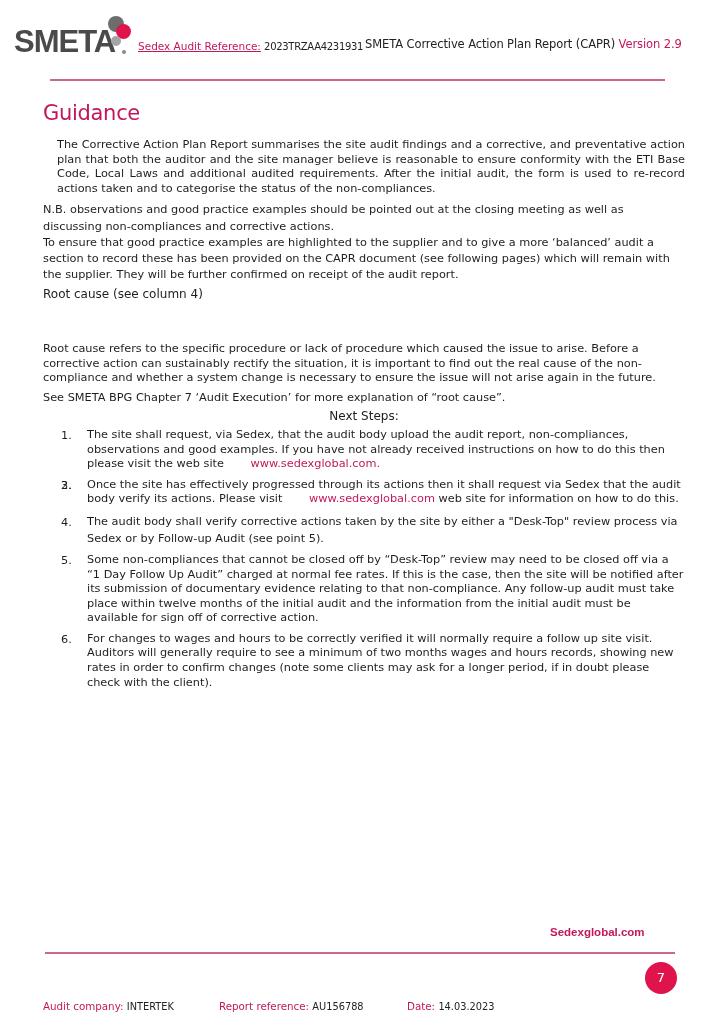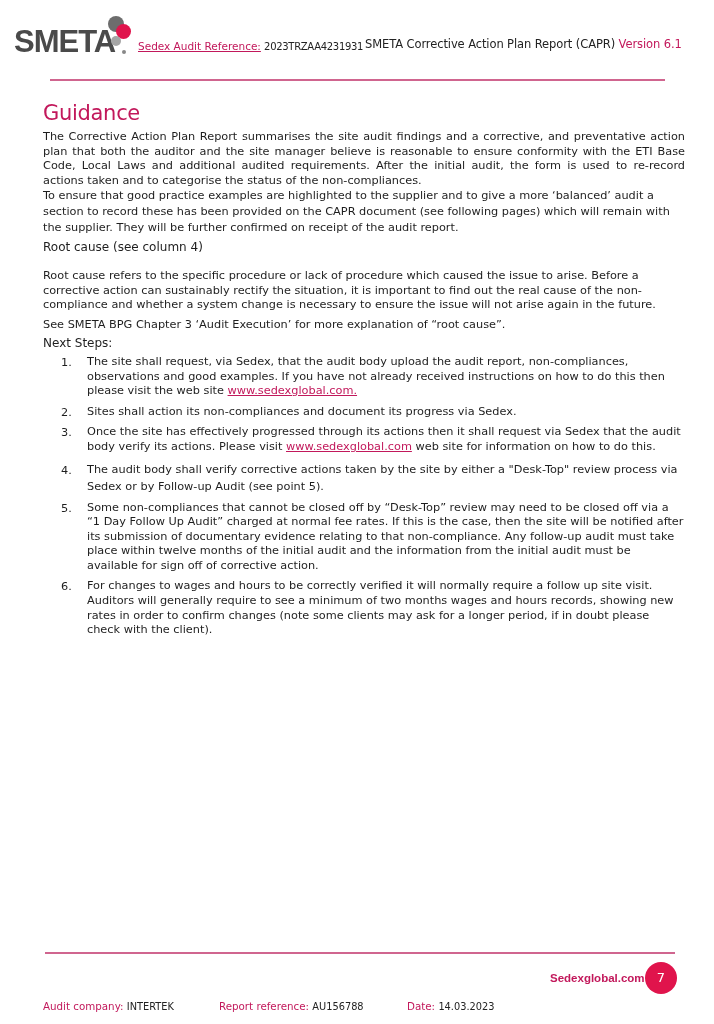--- a/index.html
+++ b/index.html
@@ -12,74 +12,74 @@
   .dot-red { left: 102px; top: 10px; width: 15px; height: 15px; background: #e0144c; }
   .dot-small { left: 97px; top: 22px; width: 10px; height: 10px; background: #a5a5a5; }
   .dot-tiny { left: 108px; top: 36px; width: 4px; height: 4px; background: #888; }
   .hdr-ref { position: absolute; left: 138px; top: 40px; font-size: 10px; white-space: nowrap; }
   .hdr-ref .lbl { color: #c2185b; font-size: 10.5px; text-decoration: underline; }
   .hdr-ref .val { color: #222; font-size: 10px; letter-spacing: -0.3px; }
   .hdr-title { position: absolute; left: 365px; top: 37px; font-size: 11.5px; color: #222; white-space: nowrap; letter-spacing: -0.1px; }
   .hdr-title .ver { color: #c2185b; }
   .hr-top { position: absolute; left: 50px; top: 79px; width: 615px; height: 2px; background: #d0658f; }
   .content { position: absolute; left: 43px; top: 100px; width: 642px; font-size: 11.3px; line-height: 14.6px; color: #1e1e1e; }
-  h1 { font-family: "DejaVu Sans", sans-serif; font-weight: normal; color: #c2185b; font-size: 21px; line-height: 26px; margin-bottom: 4px; letter-spacing: -0.3px; }
+  h1 { font-family: "DejaVu Sans", sans-serif; font-weight: normal; color: #c2185b; font-size: 21px; line-height: 26px; margin-bottom: 12px; letter-spacing: -0.3px; }
   p { margin: 0; }
-  .just { text-align: justify; }
+  .just { text-align: justify; margin-left: 14px; }
   .gap { margin-top: 5px; }
   .subh { font-size: 12px; margin-top: 4px; }
-  .root-p { margin-top: 14px; }
+  .root-p { margin-top: 40px; }
   ol { list-style: none; margin-top: 4px; }
   ol li { position: relative; padding-left: 44px; margin-bottom: 6px; }
   ol li .num { position: absolute; left: 18px; top: 1px; }
-  a.link { color: #c2185b; text-decoration: underline; text-decoration-color: #c2185b; }
+  a.link { color: #c2185b; text-decoration-color: #c2185b; margin-left: 23px; }
   .hr-bot { position: absolute; left: 45px; top: 952px; width: 630px; height: 2px; background: #d0658f; }
   .footer { position: absolute; top: 1000px; font-size: 10.3px; white-space: nowrap; }
   .footer .lbl { color: #c2185b; }
   .footer .val { color: #222; font-size: 9.8px; }
   .f1 { left: 43px; } .f2 { left: 219px; } .f3 { left: 407px; }
-  .site { position: absolute; left: 550px; top: 972px; font-family: "Liberation Sans", sans-serif; font-weight: bold; font-size: 11.5px; color: #c2185b; }
+  .site { position: absolute; left: 550px; top: 926px; font-family: "Liberation Sans", sans-serif; font-weight: bold; font-size: 11.5px; color: #c2185b; }
   .page-num { position: absolute; left: 645px; top: 962px; width: 32px; height: 32px; border-radius: 50%; background: #e0144c; color: #fff; font-size: 13px; text-align: center; line-height: 32px; }
 </style>
 </head>
 <body>
 
 <div class="logo">
   <span class="logo-text">SMETA</span>
   <span class="dot dot-big"></span>
   <span class="dot dot-red"></span>
   <span class="dot dot-small"></span>
   <span class="dot dot-tiny"></span>
 </div>
 <div class="hdr-ref">
   <span class="lbl">Sedex Audit Reference:</span>
   <span class="val">2023TRZAA4231931</span>
 </div>
 <div class="hdr-title">
   <span>SMETA Corrective Action Plan Report (CAPR)</span>
-  <span class="ver">Version 6.1</span>
+  <span class="ver">Version 2.9</span>
 </div>
 <div class="hr-top"></div>
 
 <div class="content">
   <h1>Guidance</h1>
   <p class="just">The Corrective Action Plan Report summarises the site audit findings and a corrective, and preventative action plan that both the auditor and the site manager believe is reasonable to ensure conformity with the ETI Base Code, Local Laws and additional audited requirements. After the initial audit, the form is used to re-record actions taken and to categorise the status of the non-compliances.</p>
+  <p class="gap" style="line-height:17px;">N.B. observations and good practice examples should be pointed out at the closing meeting as well as discussing non-compliances and corrective actions.</p>
   <p style="line-height:16px;">To ensure that good practice examples are highlighted to the supplier and to give a more ‘balanced’ audit a section to record these has been provided on the CAPR document (see following pages) which will remain with the supplier. They will be further confirmed on receipt of the audit report.</p>
   <p class="subh">Root cause (see column 4)</p>
   <p class="root-p">Root cause refers to the specific procedure or lack of procedure which caused the issue to arise. Before a corrective action can sustainably rectify the situation, it is important to find out the real cause of the non-compliance and whether a system change is necessary to ensure the issue will not arise again in the future.</p>
-  <p class="gap">See SMETA BPG Chapter 3 ‘Audit Execution’ for more explanation of “root cause”.</p>
-  <p class="subh" style="">Next Steps:</p>
+  <p class="gap">See SMETA BPG Chapter 7 ‘Audit Execution’ for more explanation of “root cause”.</p>
+  <p class="subh" style="text-align:center;">Next Steps:</p>
   <ol>
     <li>
       <span class="num">1.</span>
       <span>The site shall request, via Sedex, that the audit body upload the audit report, non-compliances, observations and good examples. If you have not already received instructions on how to do this then please visit the web site </span><a class="link">www.sedexglobal.com.</a>
     </li>
     <li>
       <span class="num">2.</span>
-      <span>Sites shall action its non-compliances and document its progress via Sedex.</span>
     </li>
     <li>
       <span class="num">3.</span>
       <span>Once the site has effectively progressed through its actions then it shall request via Sedex that the audit body verify its actions. Please visit </span><a class="link">www.sedexglobal.com</a><span> web site for information on how to do this.</span>
     </li>
     <li style="line-height:17px;">
       <span class="num">4.</span>
       <span>The audit body shall verify corrective actions taken by the site by either a "Desk-Top" review process via Sedex or by Follow-up Audit (see point 5).</span>
     </li>
     <li>

